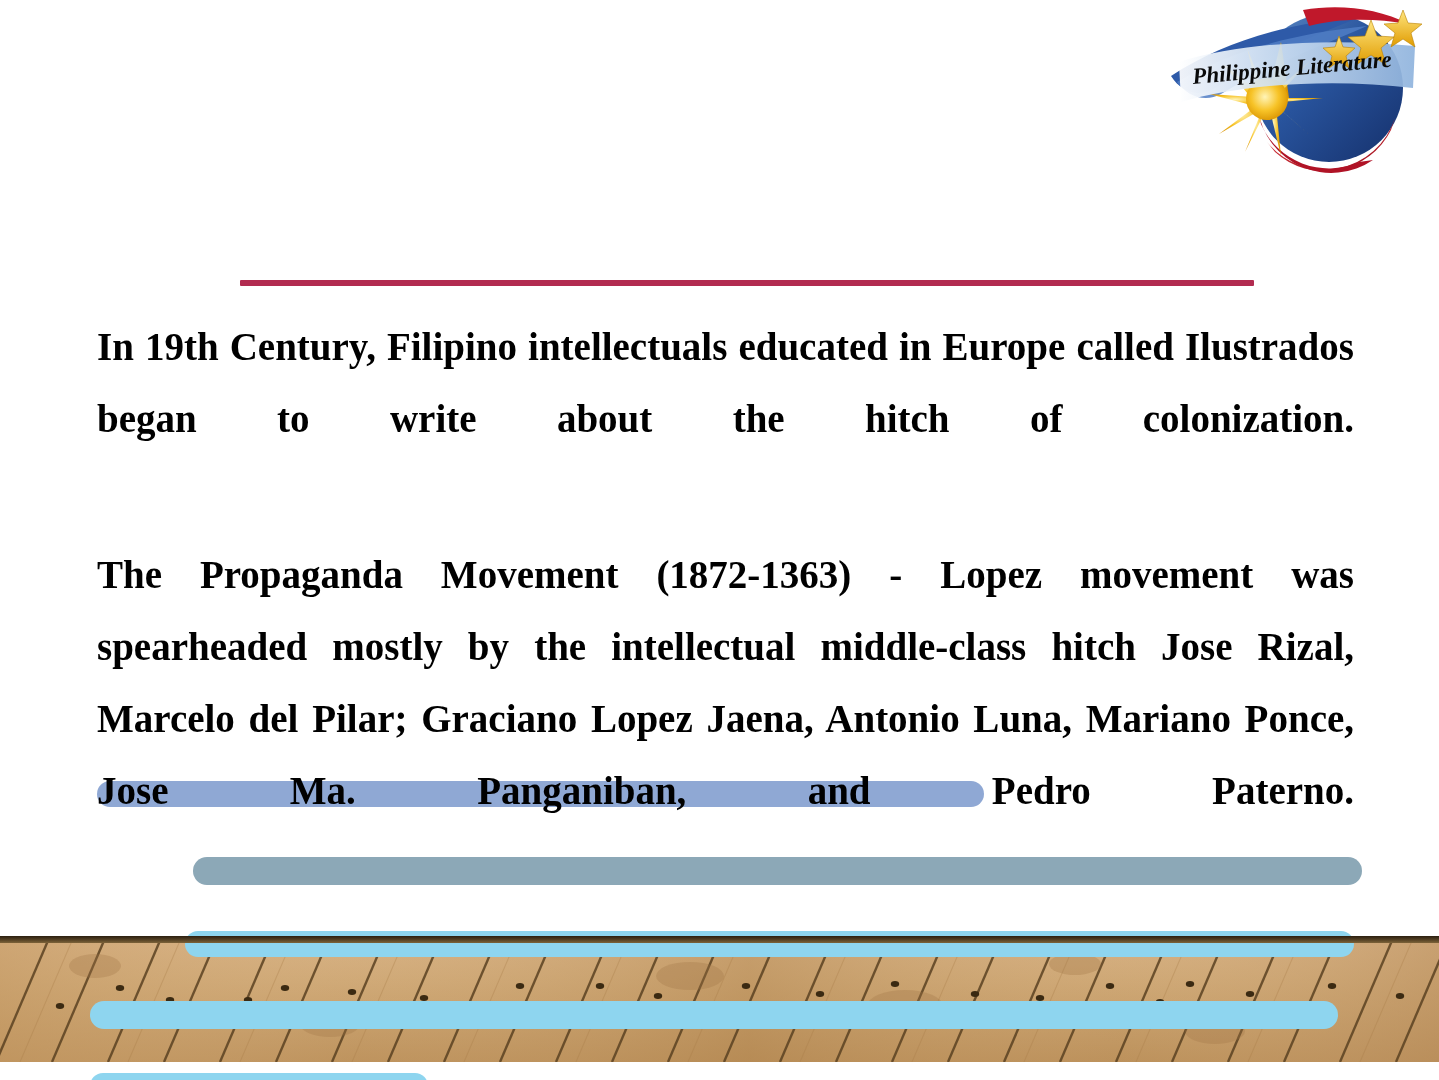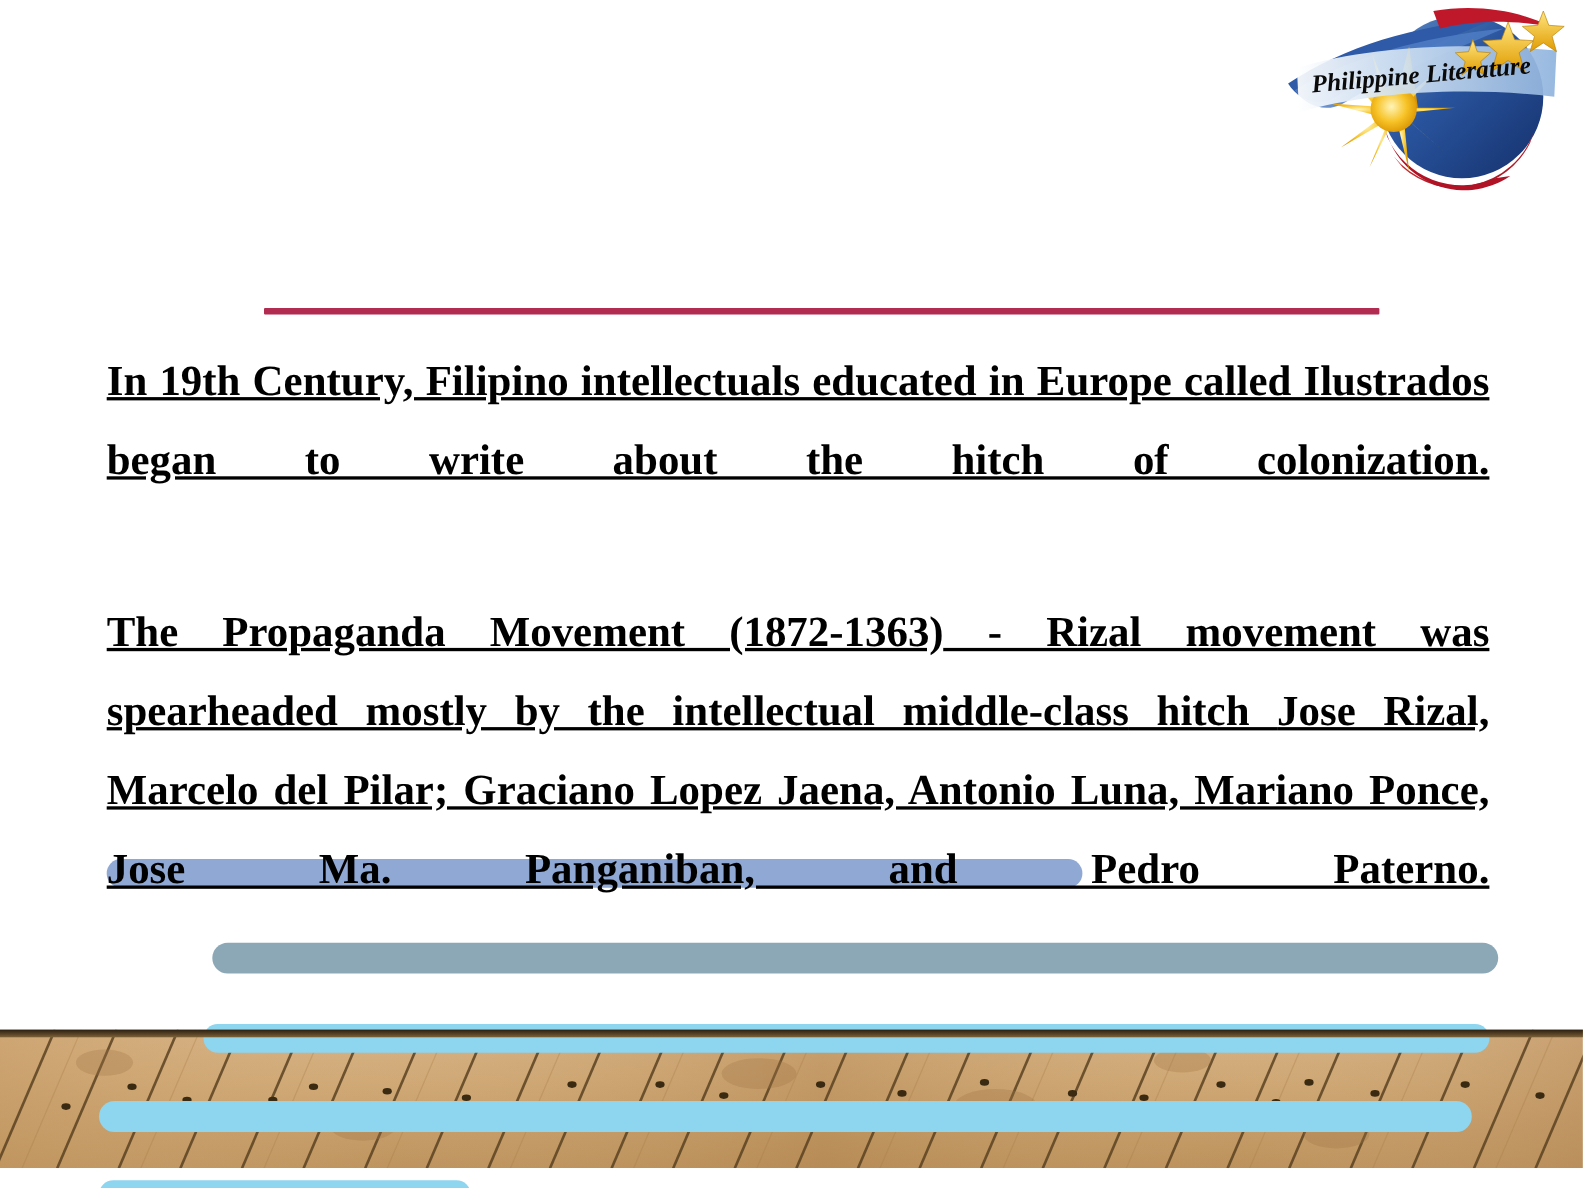--- a/index.html
+++ b/index.html
@@ -52,21 +52,20 @@
   .para {
     position: relative;
     margin: 0;
     color: #000000;
     font-weight: bold;
     font-size: 39px;
     line-height: 72px;
     text-align: justify;
     text-justify: inter-word;
     letter-spacing: 0px;
-    text-decoration: underline;
   }
   .para.p1 { margin-bottom: 12px; }
   .para.p2 { margin-top: 0px; }
 
   
   .para .justify-filler {
     display: inline-block;
     width: 100%;
     height: 0;
   }
@@ -183,21 +182,21 @@
     </p>
 
     <p class="para p2">
       
       <span class="hl" style="left: 0px; top: 242px; width: 887px; height: 26px; background: rgb(143, 168, 212);"></span>
       <span class="hl" style="left: 96px; top: 318px; width: 1169px; height: 28px; background: rgb(140, 168, 183);"></span>
       <span class="hl" style="left: 88px; top: 392px; width: 1169px; height: 26px; background: rgb(142, 213, 239);"></span>
       <span class="hl" style="left: -7px; top: 462px; width: 1248px; height: 28px; background: rgb(142, 213, 239);"></span>
       <span class="hl" style="left: -7px; top: 534px; width: 338px; height: 26px; background: rgb(142, 213, 239);"></span>
 
-      <span class="txt">The Propaganda  Movement  (1872-1363)</span><span class="txt"> - Rizal movement was </span><span class="txt">spearheaded  mostly  by  the  intellectual  middle-class</span><span class="txt"> hitch </span><span class="txt">Jose Rizal, Marcelo del   Pilar; Graciano Lopez Jaena, Antonio Luna, Mariano Ponce, Jose Ma.   Panganiban, and Pedro Paterno.</span>
+      <span class="txt">The Propaganda  Movement  (1872-1363)</span><span class="txt"> - Lopez movement was </span><span class="txt">spearheaded  mostly  by  the  intellectual  middle-class</span><span class="txt"> hitch </span><span class="txt">Jose Rizal, Marcelo del   Pilar; Graciano Lopez Jaena, Antonio Luna, Mariano Ponce, Jose Ma.   Panganiban, and Pedro Paterno.</span>
       <span class="justify-filler"></span>
     </p>
 
   </div>
 
   <div class="floor">
     <svg viewBox="0 0 1439 126" preserveAspectRatio="none" xmlns="http://www.w3.org/2000/svg" aria-hidden="true">
       <defs>
         <linearGradient id="woodBase" x1="0" y1="0" x2="0" y2="1">
           <stop offset="0%" stop-color="#d7b184"></stop>

